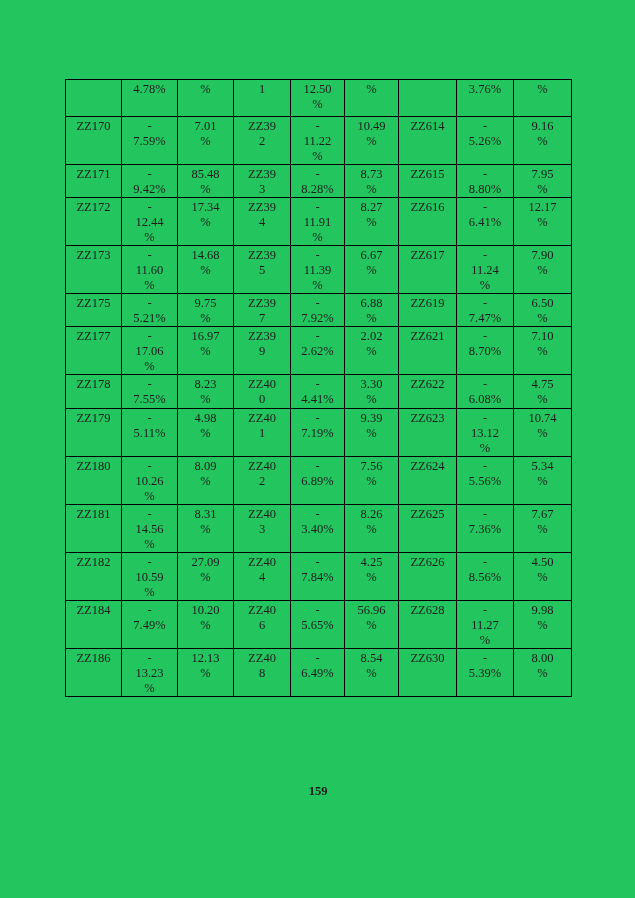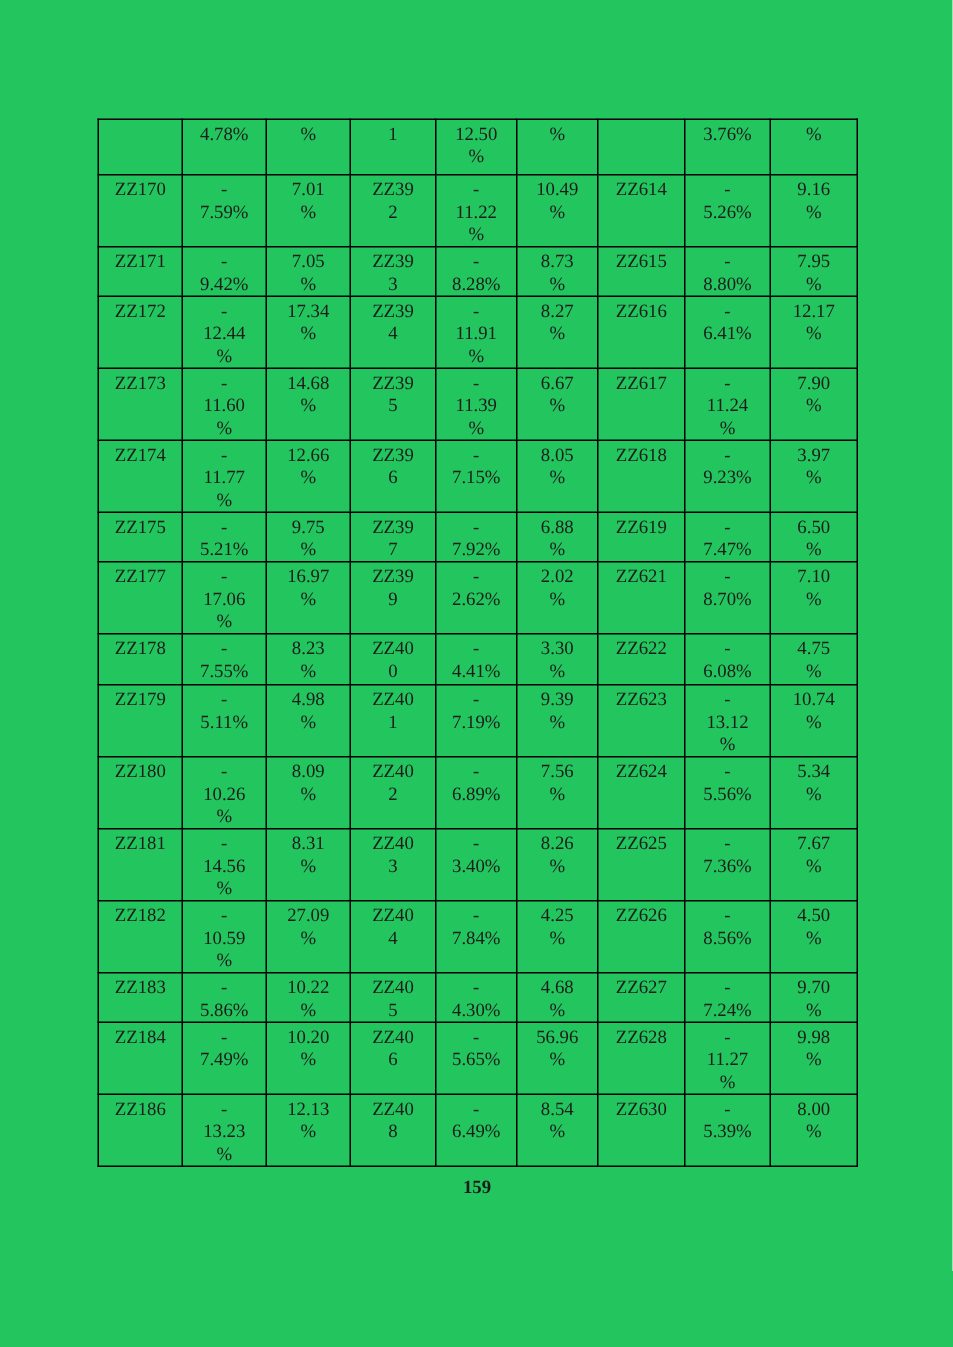--- a/index.html
+++ b/index.html
@@ -92,21 +92,21 @@
           <td>ZZ614</td>
           <td>-
 5.26%</td>
           <td>9.16
 %</td>
         </tr>
         <tr style="height: 29px;">
           <td>ZZ171</td>
           <td>-
 9.42%</td>
-          <td>7.05
+          <td>85.48
 %</td>
           <td>ZZ39
 3</td>
           <td>-
 8.28%</td>
           <td>8.73
 %</td>
           <td>ZZ615</td>
           <td>-
 8.80%</td>
@@ -147,39 +147,20 @@
 %</td>
           <td>6.67
 %</td>
           <td>ZZ617</td>
           <td>-
 11.24
 %</td>
           <td>7.90
 %</td>
         </tr>
-        <tr style="height: 47px;">
-          <td>ZZ174</td>
-          <td>-
-11.77
-%</td>
-          <td>12.66
-%</td>
-          <td>ZZ39
-6</td>
-          <td>-
-7.15%</td>
-          <td>8.05
-%</td>
-          <td>ZZ618</td>
-          <td>-
-9.23%</td>
-          <td>3.97
-%</td>
-        </tr>
         <tr style="height: 30px;">
           <td>ZZ175</td>
           <td>-
 5.21%</td>
           <td>9.75
 %</td>
           <td>ZZ39
 7</td>
           <td>-
 7.92%</td>
@@ -295,38 +276,20 @@
           <td>ZZ40
 4</td>
           <td>-
 7.84%</td>
           <td>4.25
 %</td>
           <td>ZZ626</td>
           <td>-
 8.56%</td>
           <td>4.50
-%</td>
-        </tr>
-        <tr style="height: 31px;">
-          <td>ZZ183</td>
-          <td>-
-5.86%</td>
-          <td>10.22
-%</td>
-          <td>ZZ40
-5</td>
-          <td>-
-4.30%</td>
-          <td>4.68
-%</td>
-          <td>ZZ627</td>
-          <td>-
-7.24%</td>
-          <td>9.70
 %</td>
         </tr>
         <tr style="height: 46px;">
           <td>ZZ184</td>
           <td>-
 7.49%</td>
           <td>10.20
 %</td>
           <td>ZZ40
 6</td>

